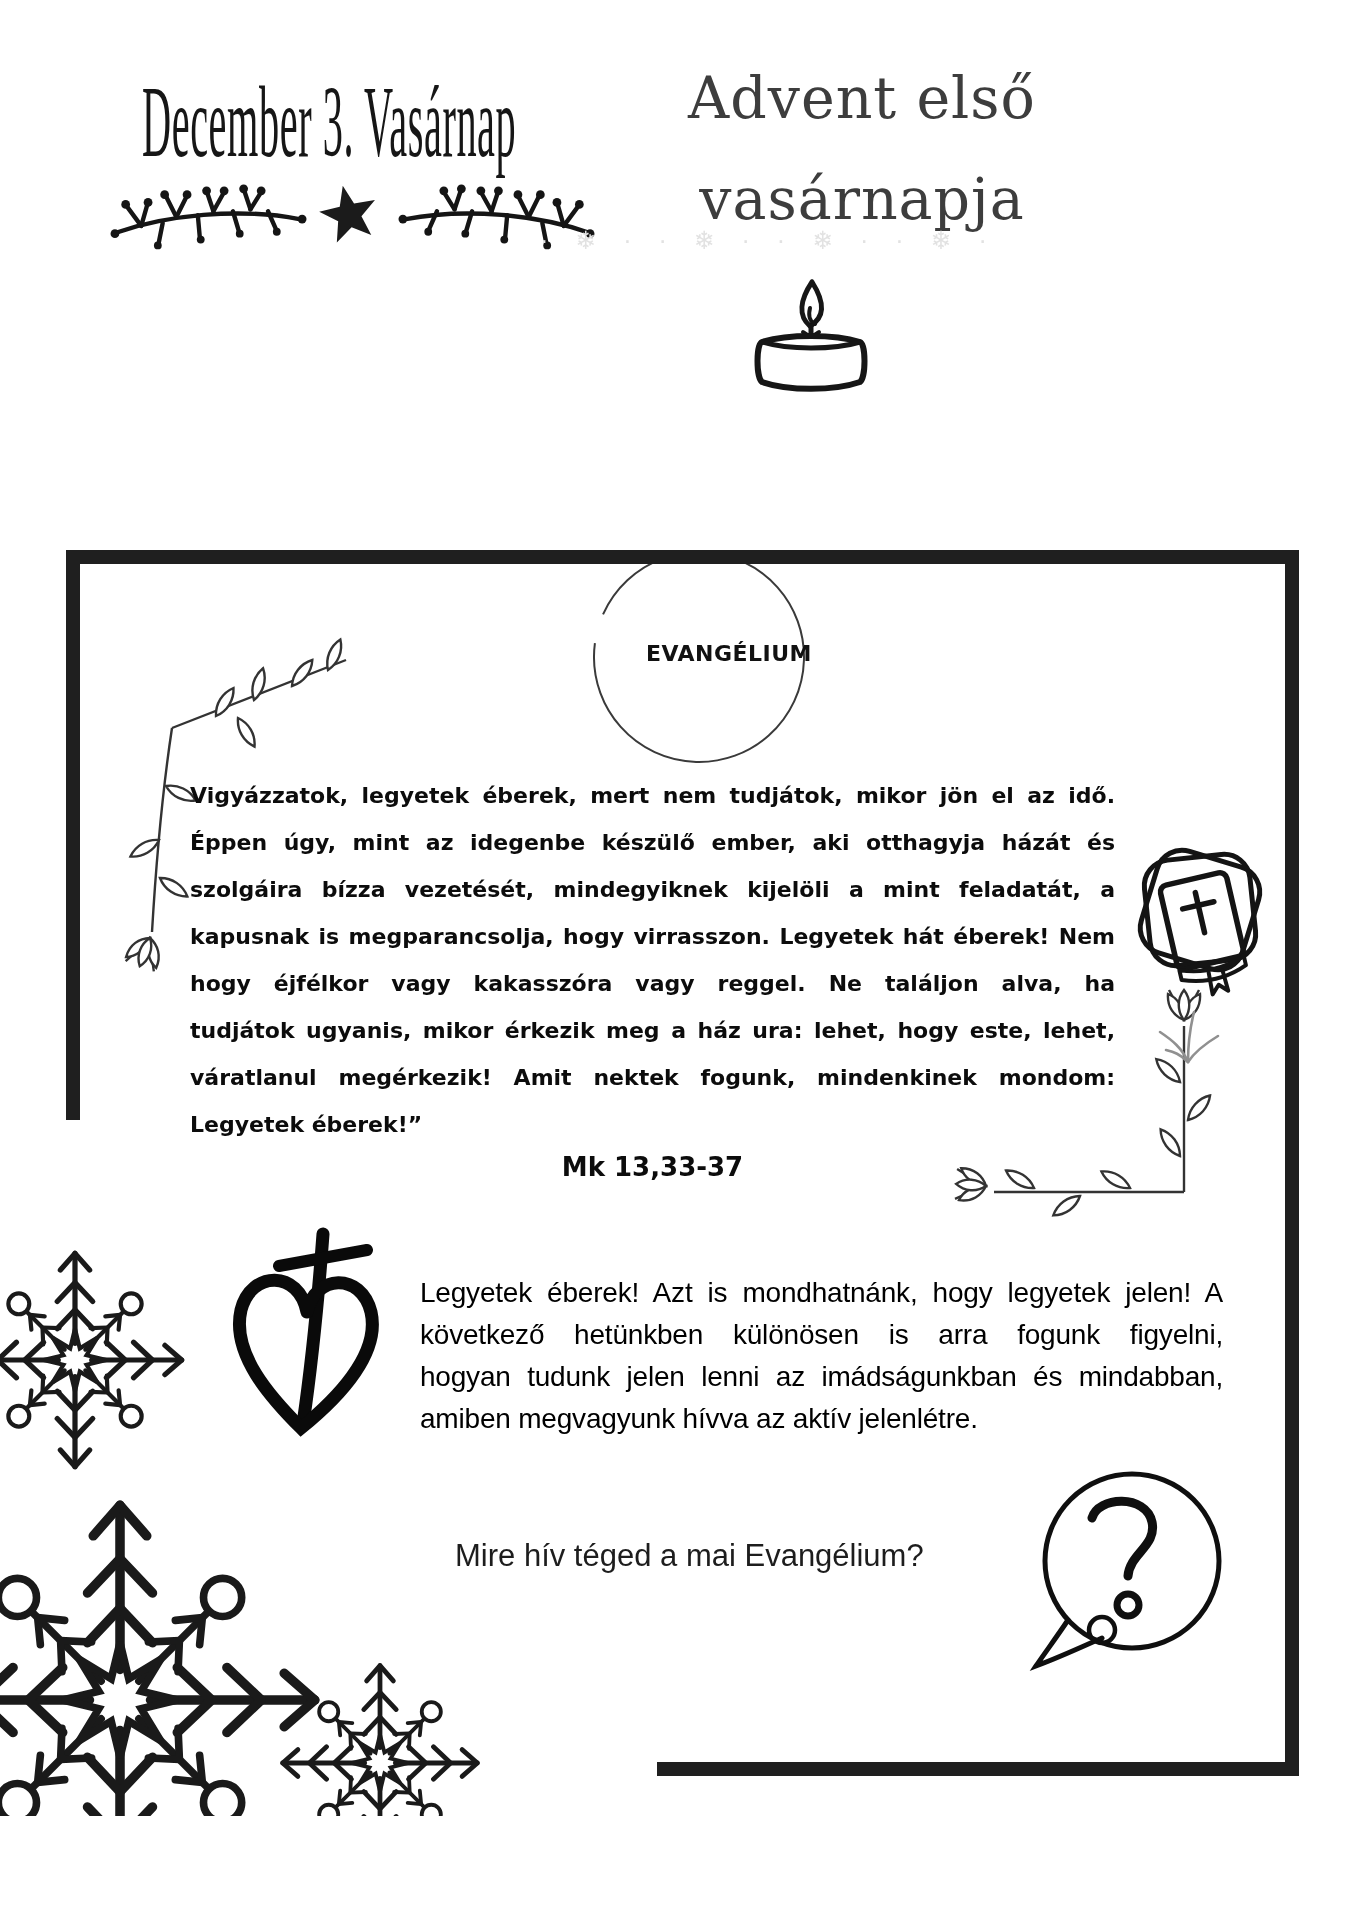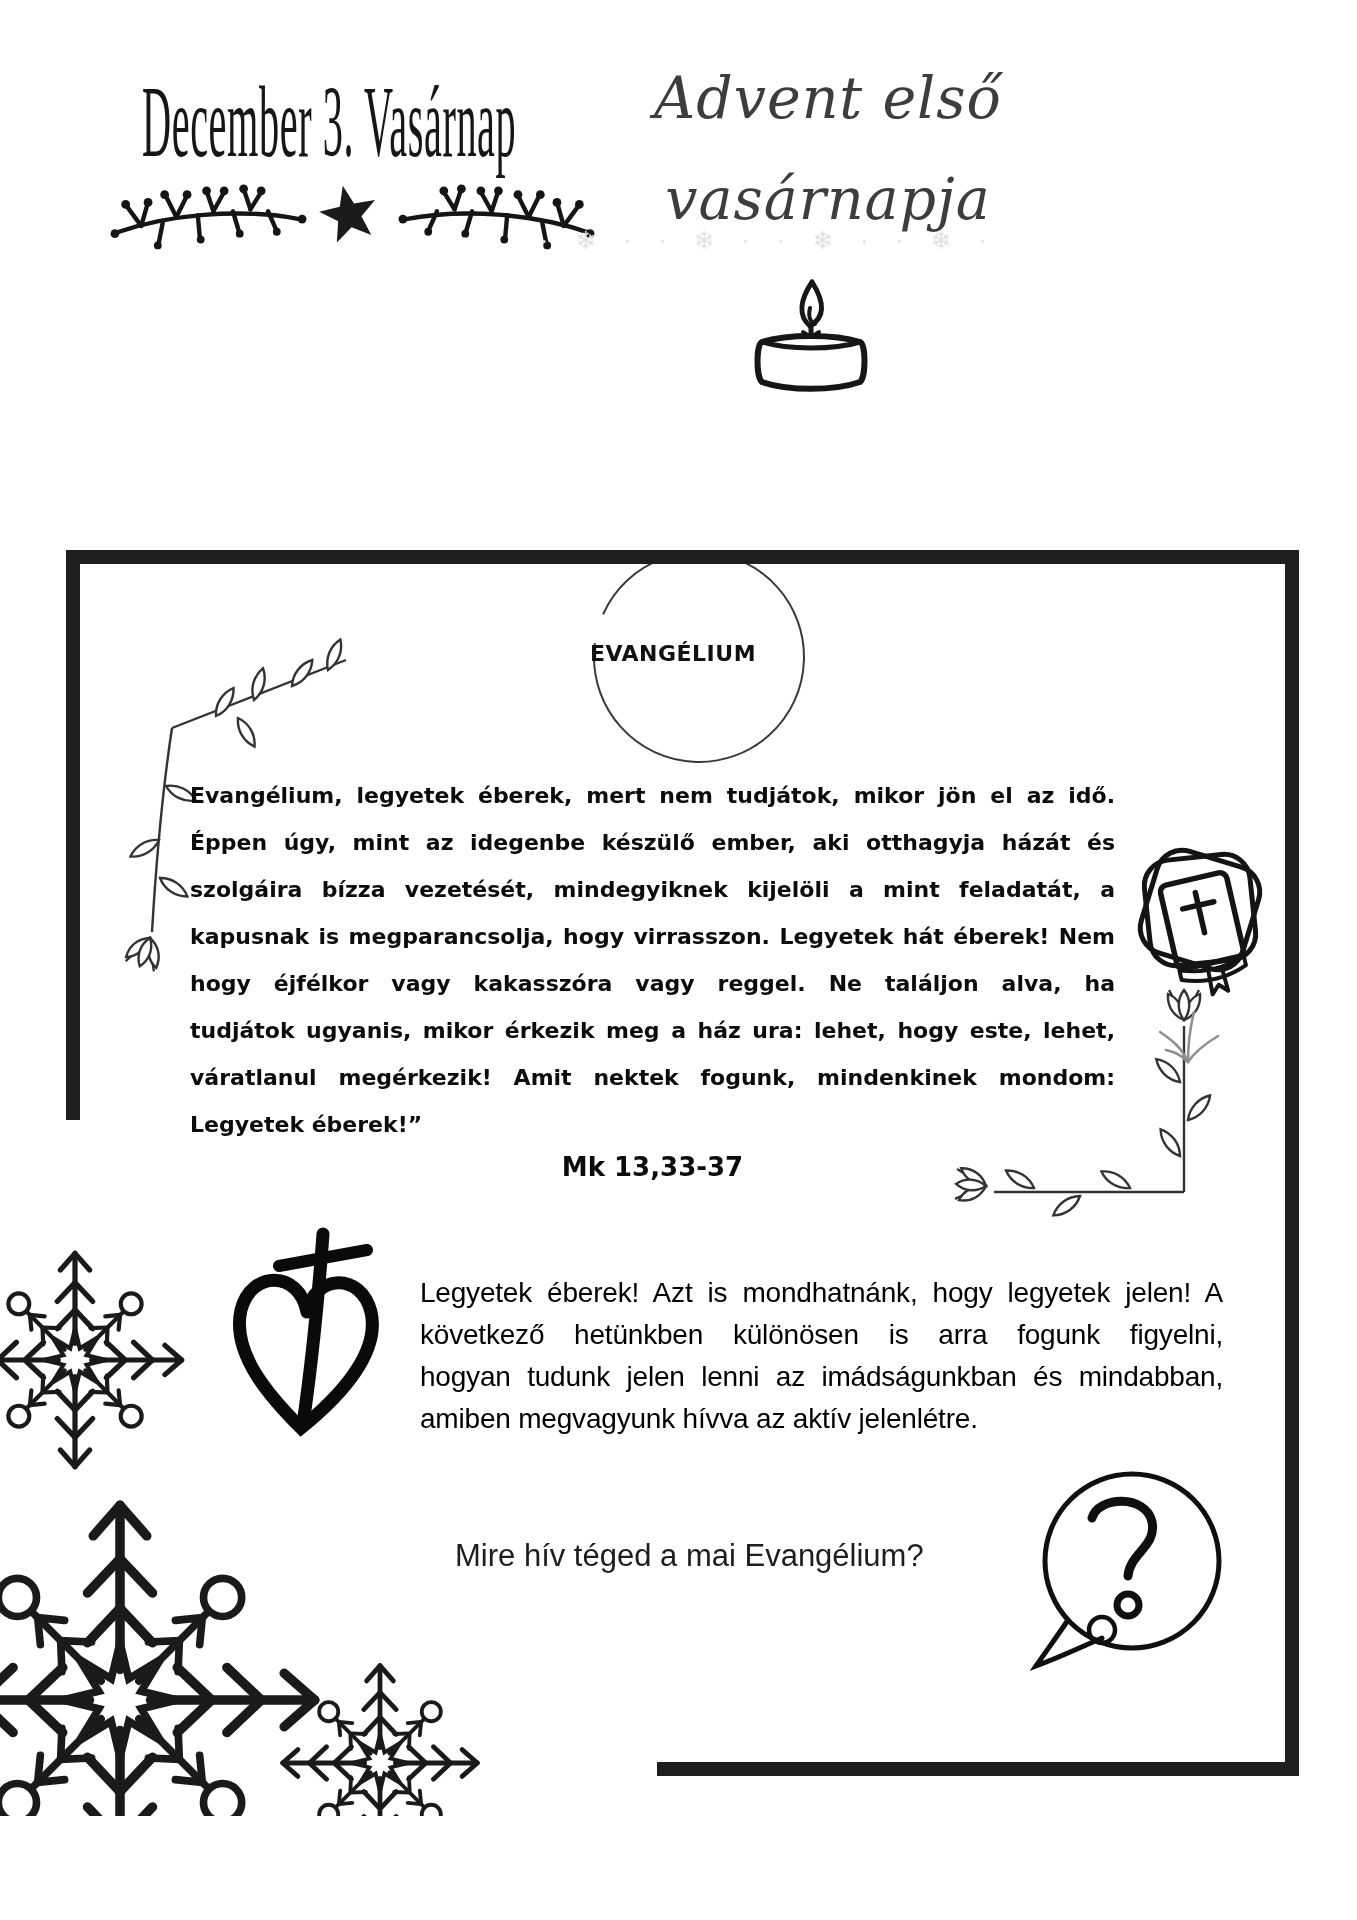--- a/index.html
+++ b/index.html
@@ -2,32 +2,32 @@
 <html><head>
 <meta charset="utf-8">
 <style>
   html,body{margin:0;padding:0;background:#ffffff;}
   #page{position:relative;width:1357px;height:1816px;background:#ffffff;overflow:hidden;
         font-family:"Liberation Sans",sans-serif;color:#1a1a1a;}
   .abs{position:absolute;}
   
   #date-title{left:142px;top:64px;font-family:"Liberation Serif",serif;font-size:72px;
               color:#161616;transform:scale(0.56,1.42);transform-origin:0 0;white-space:nowrap;letter-spacing:1px;}
-  #script-subtitle{left:632px;top:48px;width:392px;text-align:center;
-                   font-family:"DejaVu Serif",serif;font-style:italic;font-weight:400;
+  #script-subtitle{left:666px;top:48px;width:392px;text-align:center;
+                   font-family:"DejaVu Serif",serif;font-weight:400;
                    font-size:57px;line-height:101px;color:#3d3d3d;letter-spacing:1px;}
   #snow-row{left:540px;top:226px;width:480px;color:#e2e2e2;font-size:25px;letter-spacing:10px;white-space:nowrap;}
   
   .bar{background:#1f1f1f;}
   #frame-top{left:66px;top:550px;width:1233px;height:14px;}
   #frame-left{left:66px;top:550px;width:14px;height:570px;}
   #frame-right{left:1285px;top:550px;width:14px;height:1226px;}
   #frame-bottom{left:657px;top:1762px;width:642px;height:14px;}
   
-  #gospel-heading{left:590px;top:641px;width:222px;text-align:left;
+  #gospel-heading{left:590px;top:641px;width:222px;text-align:right;
                   font-family:"DejaVu Sans",sans-serif;font-weight:bold;font-size:22px;
                   letter-spacing:0.5px;color:#111;}
   #gospel-text{left:190px;top:772px;width:925px;font-family:"DejaVu Sans",sans-serif;
                font-weight:bold;font-size:22px;line-height:47px;color:#0c0c0c;}
   .jl{text-align:justify;text-align-last:justify;}
   #gospel-citation{left:190px;top:1152px;width:925px;text-align:center;
                    font-family:"DejaVu Sans",sans-serif;font-weight:bold;font-size:26px;color:#0c0c0c;}
   
   #reflection-text{left:420px;top:1272px;width:803px;font-size:28px;line-height:42px;
                    color:#000000;letter-spacing:-0.2px;}
@@ -171,21 +171,21 @@
     <use href="#leaf" transform="translate(232,88) rotate(-46)"></use>
     <use href="#leaf" transform="translate(240,126) rotate(42)"></use>
     <use href="#leaf" transform="translate(232,162) rotate(-36)"></use>
     <use href="#leaf" transform="translate(182,194) rotate(-60)"></use>
     <use href="#leaf" transform="translate(132,202) rotate(-126)"></use>
     <use href="#leaf" transform="translate(86,194) rotate(-58)"></use>
     <use href="#flower" transform="translate(38,192) rotate(-86)"></use>
   </svg>
 
   <div class="abs" id="gospel-text">
-    <div class="jl">Evangélium, legyetek éberek, mert nem tudjátok, mikor jön el az idő.</div>
+    <div class="jl">Vigyázzatok, legyetek éberek, mert nem tudjátok, mikor jön el az idő.</div>
     <div class="jl">Éppen úgy, mint az idegenbe készülő ember, aki otthagyja házát és</div>
     <div class="jl">szolgáira bízza vezetését, mindegyiknek kijelöli a mint feladatát, a</div>
     <div class="jl">kapusnak is megparancsolja, hogy virrasszon. Legyetek hát éberek! Nem</div>
     <div class="jl">hogy éjfélkor vagy kakasszóra vagy reggel. Ne találjon alva, ha</div>
     <div class="jl">tudjátok ugyanis, mikor érkezik meg a ház ura: lehet, hogy este, lehet,</div>
     <div class="jl">váratlanul megérkezik! Amit nektek fogunk, mindenkinek mondom:</div>
     <div>Legyetek éberek!”</div>
   </div>
   <div class="abs" id="gospel-citation">Mk 13,33-37</div>
 

